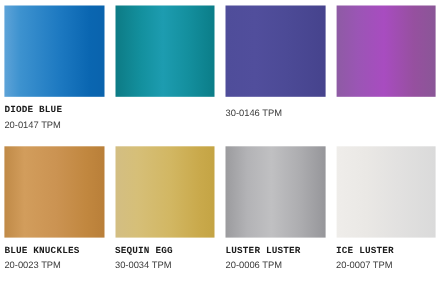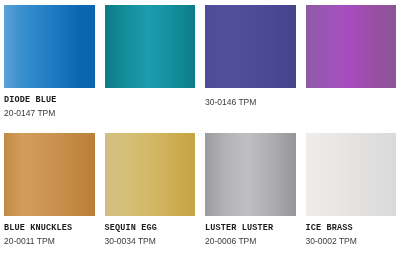--- a/index.html
+++ b/index.html
@@ -120,21 +120,21 @@
       <div class="chip-inner fill-purple-sequin"></div>
     </div>
   </div>
 
   <div class="swatch-cell">
     <div class="chip">
       <div class="chip-inner fill-brass-knuckles"></div>
     </div>
     <div class="meta">
       <div class="name">BLUE KNUCKLES</div>
-      <div class="code">20-0011 TPM</div>
+      <div class="code">20-0023 TPM</div>
     </div>
   </div>
 
   <div class="swatch-cell">
     <div class="chip">
       <div class="chip-inner fill-golden-egg"></div>
     </div>
     <div class="meta">
       <div class="name">SEQUIN EGG</div>
       <div class="code">30-0034 TPM</div>
@@ -149,18 +149,18 @@
       <div class="name">LUSTER LUSTER</div>
       <div class="code">20-0006 TPM</div>
     </div>
   </div>
 
   <div class="swatch-cell">
     <div class="chip">
       <div class="chip-inner fill-ice-palace"></div>
     </div>
     <div class="meta">
-      <div class="name">ICE BRASS</div>
-      <div class="code">30-0002 TPM</div>
+      <div class="name">ICE LUSTER</div>
+      <div class="code">20-0007 TPM</div>
     </div>
   </div>
 
 </div>
 
 </body></html>

